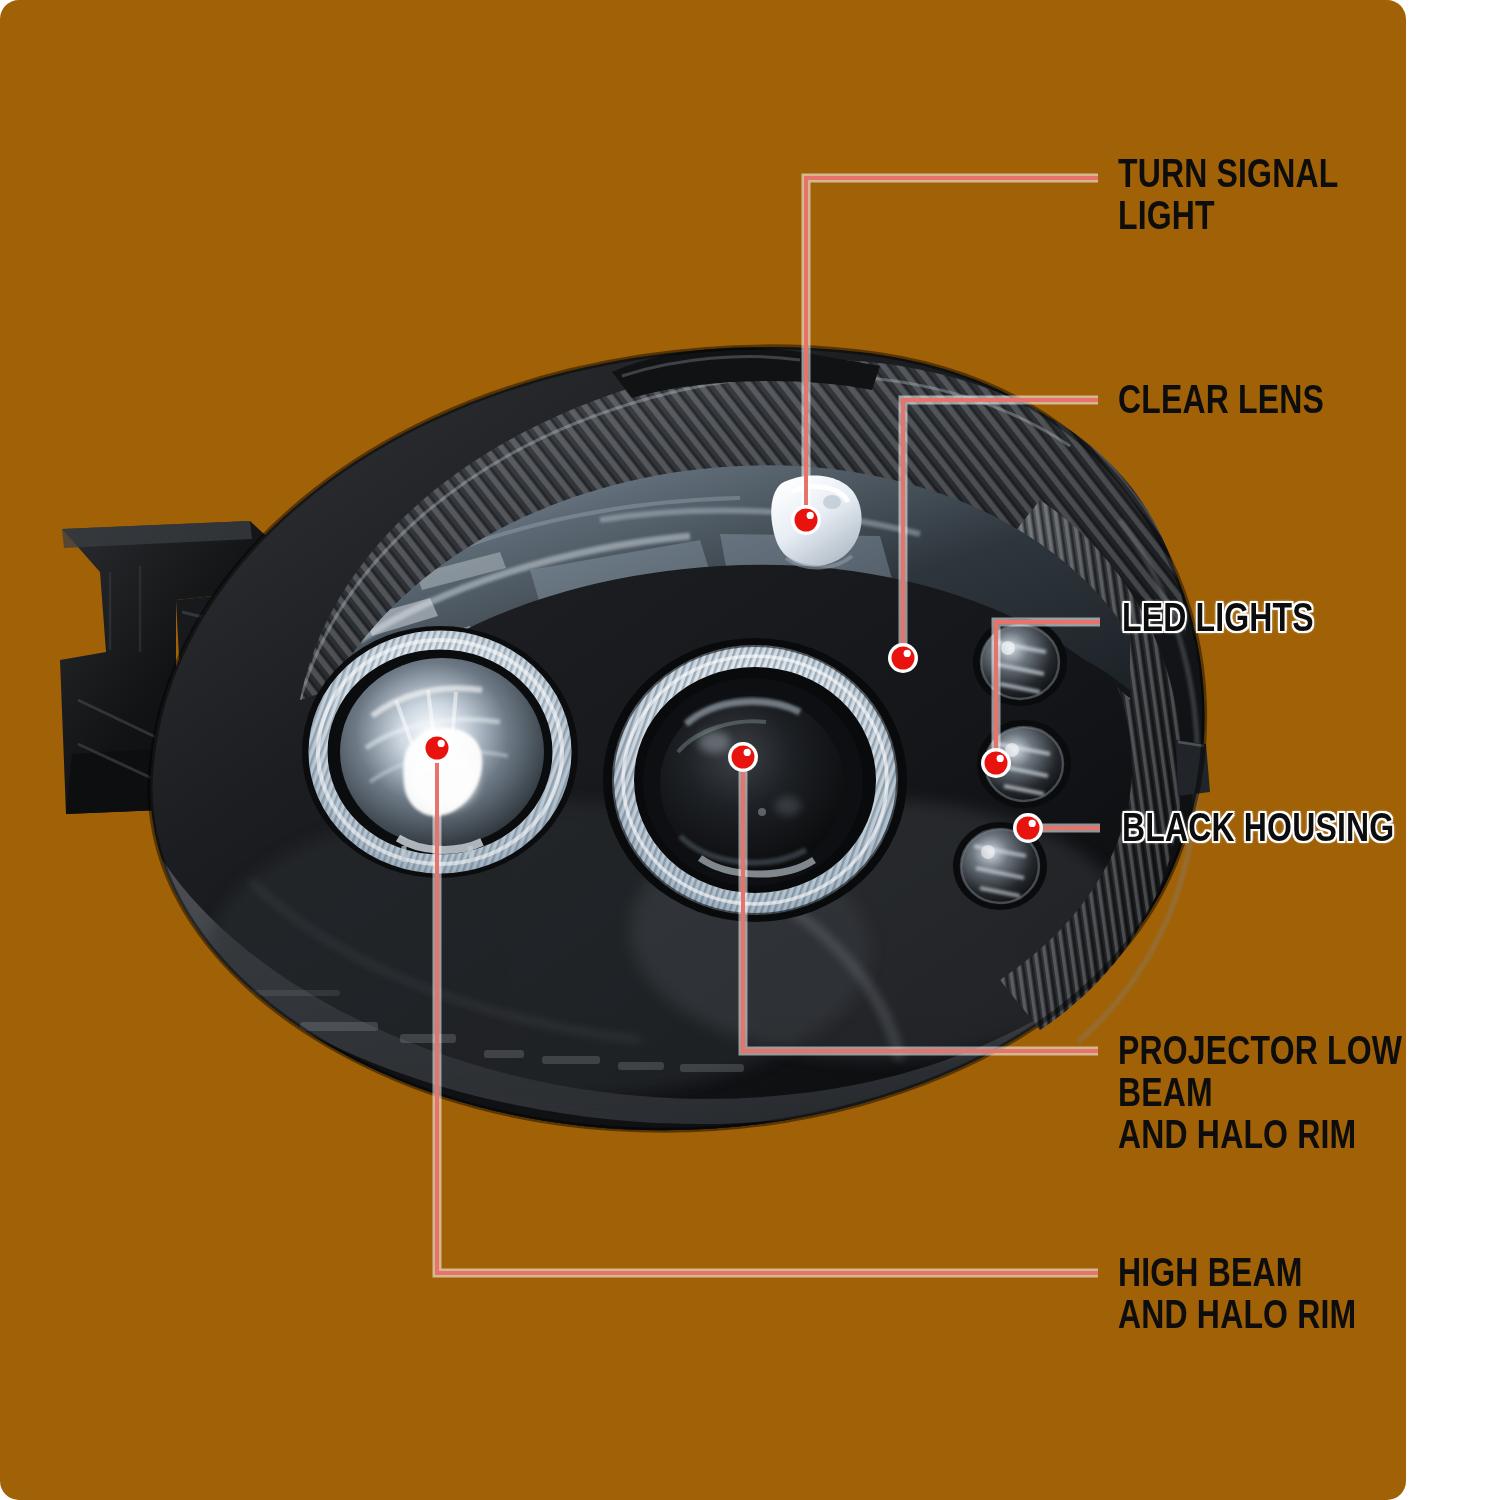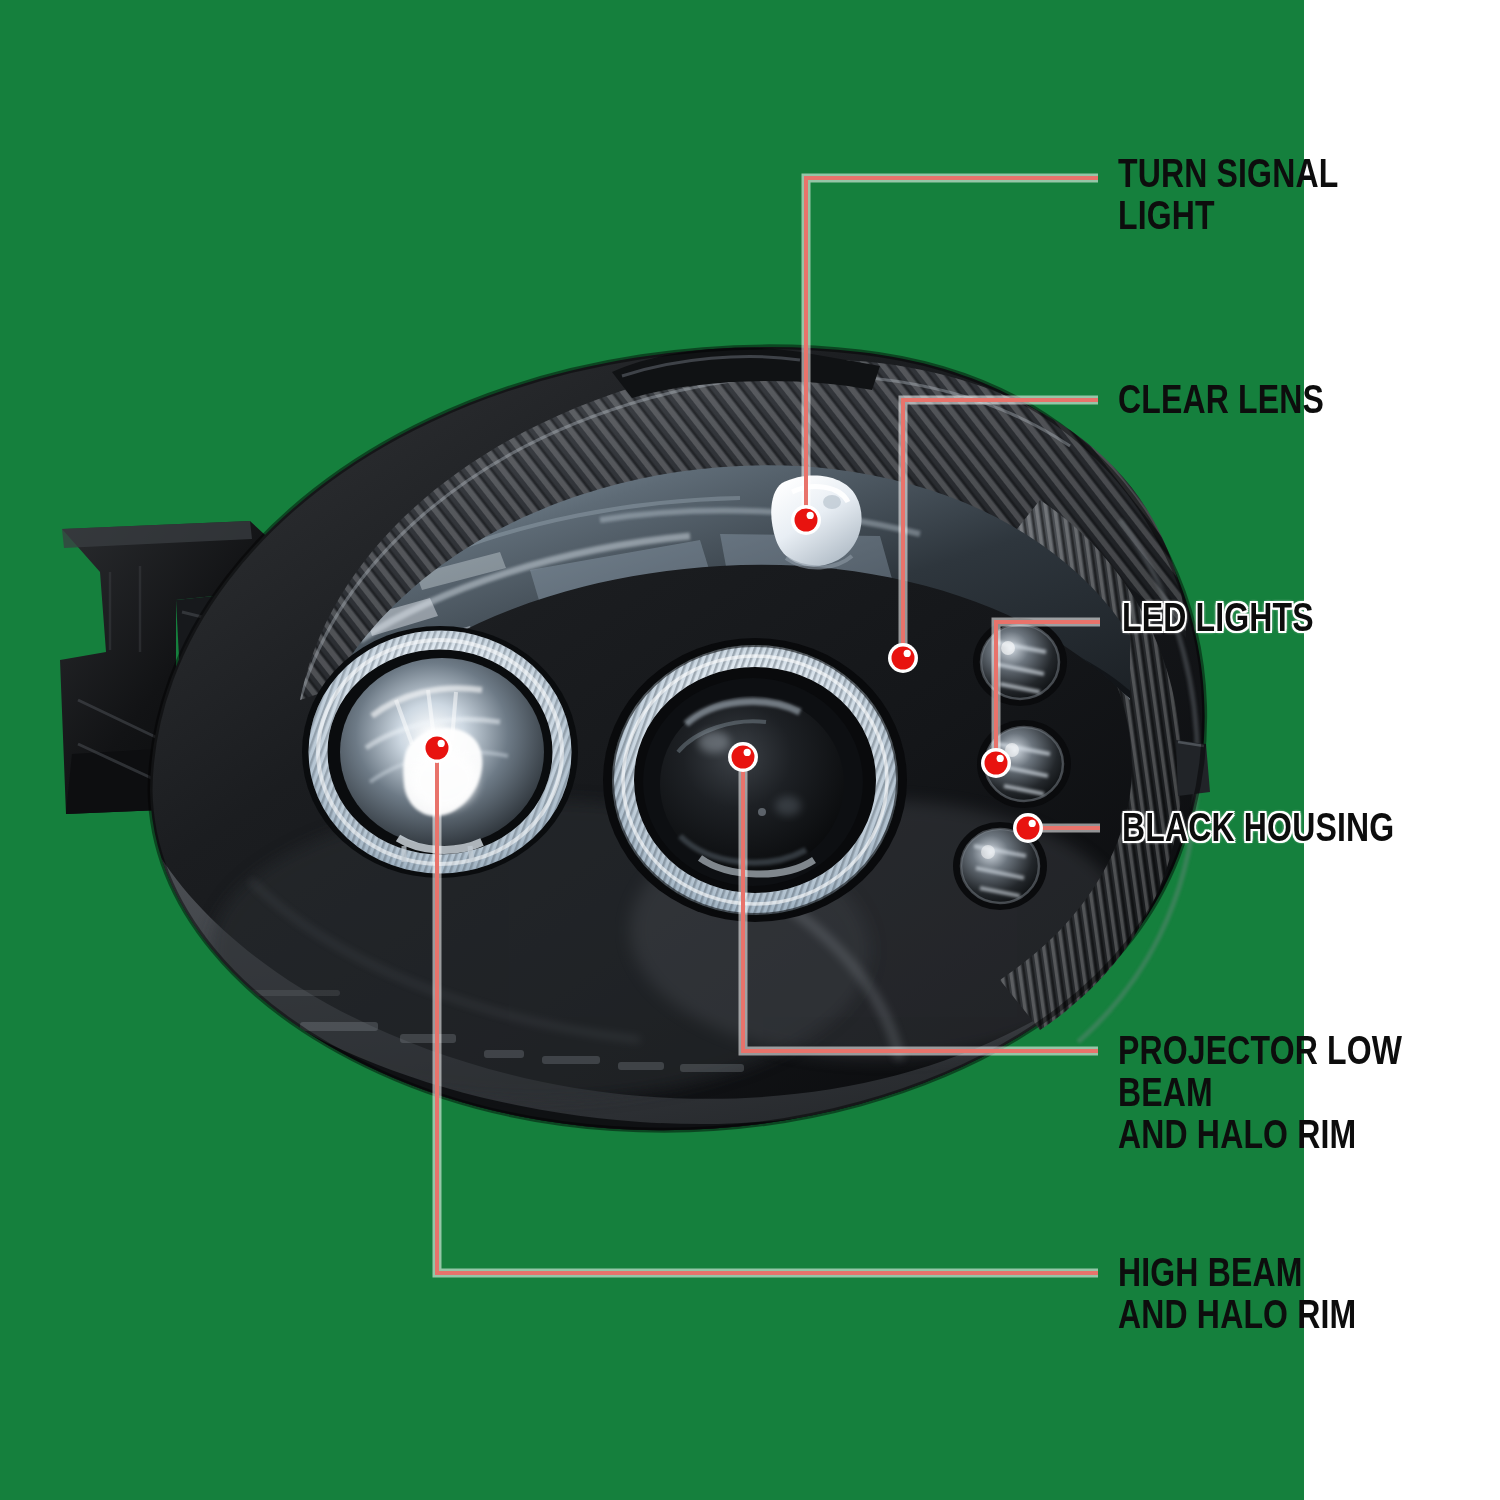--- a/index.html
+++ b/index.html
@@ -2,21 +2,21 @@
 <html><head>
 <meta charset="utf-8">
 <title>Headlight Feature Diagram</title>
 <style>
   html,body{margin:0;padding:0;background:#ffffff;}
   body{
     width:1500px;height:1500px;overflow:hidden;
     font-family:"Liberation Sans","DejaVu Sans",sans-serif;
     -webkit-font-smoothing:antialiased;
   }
-  #stage{position:relative;width:1304px;height:1500px;background:#15803d;}
+  #stage{position:relative;width:1406px;height:1500px;background:#a16207;border-radius:19px;}
 
   
   .callout-label{
     position:absolute;
     font-family:"Liberation Sans","DejaVu Sans",sans-serif;
     font-weight:700;
     font-size:40px;
     line-height:1.05;
     letter-spacing:0.2px;
     color:#0d0d0d;

